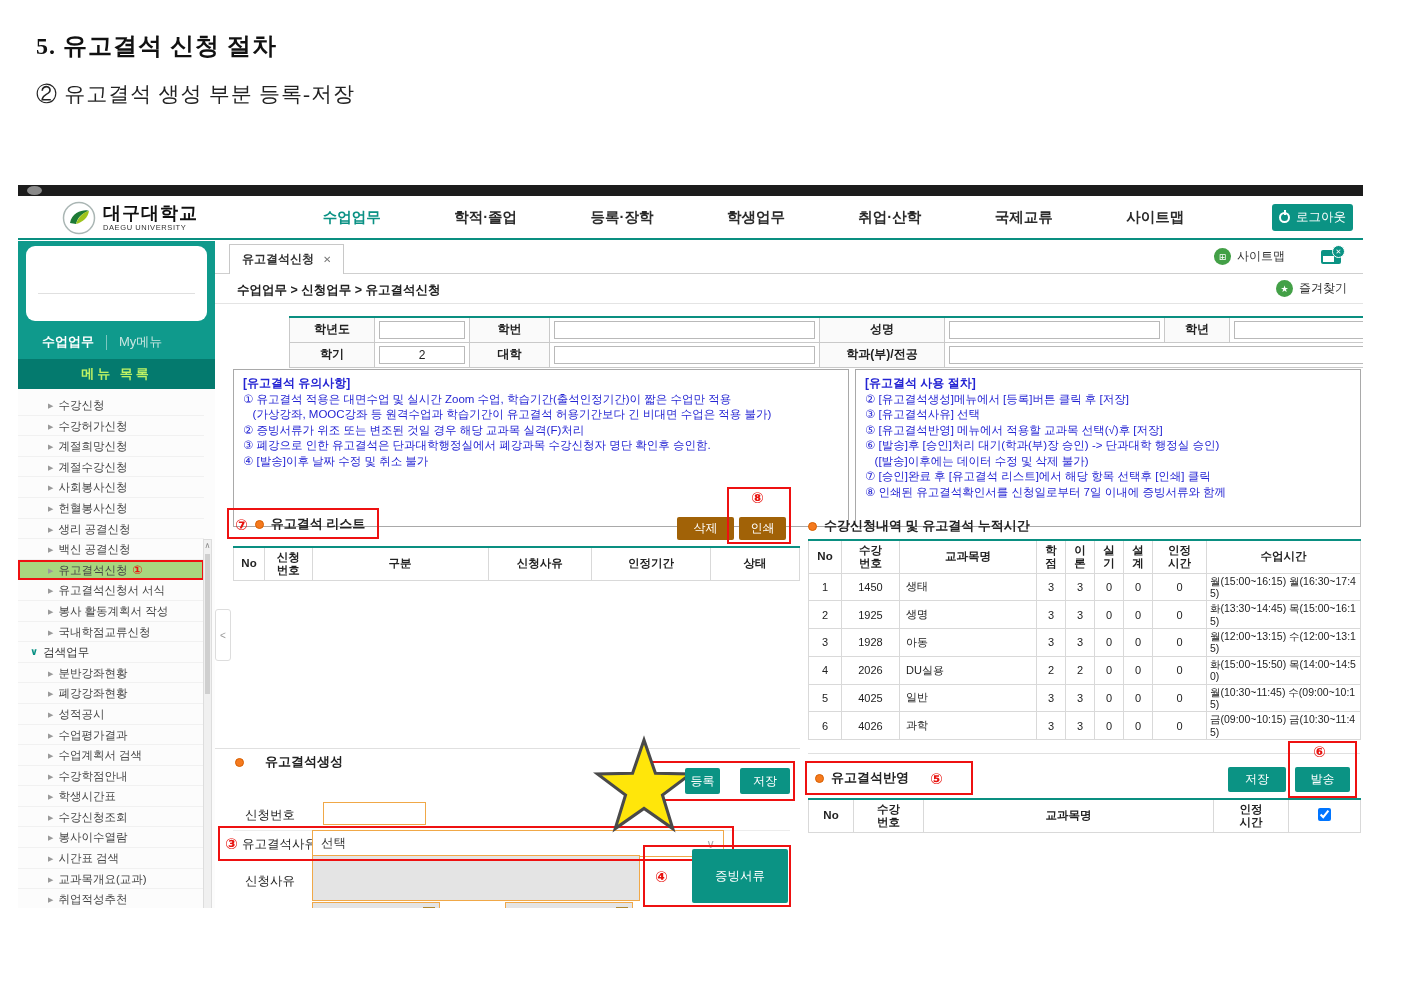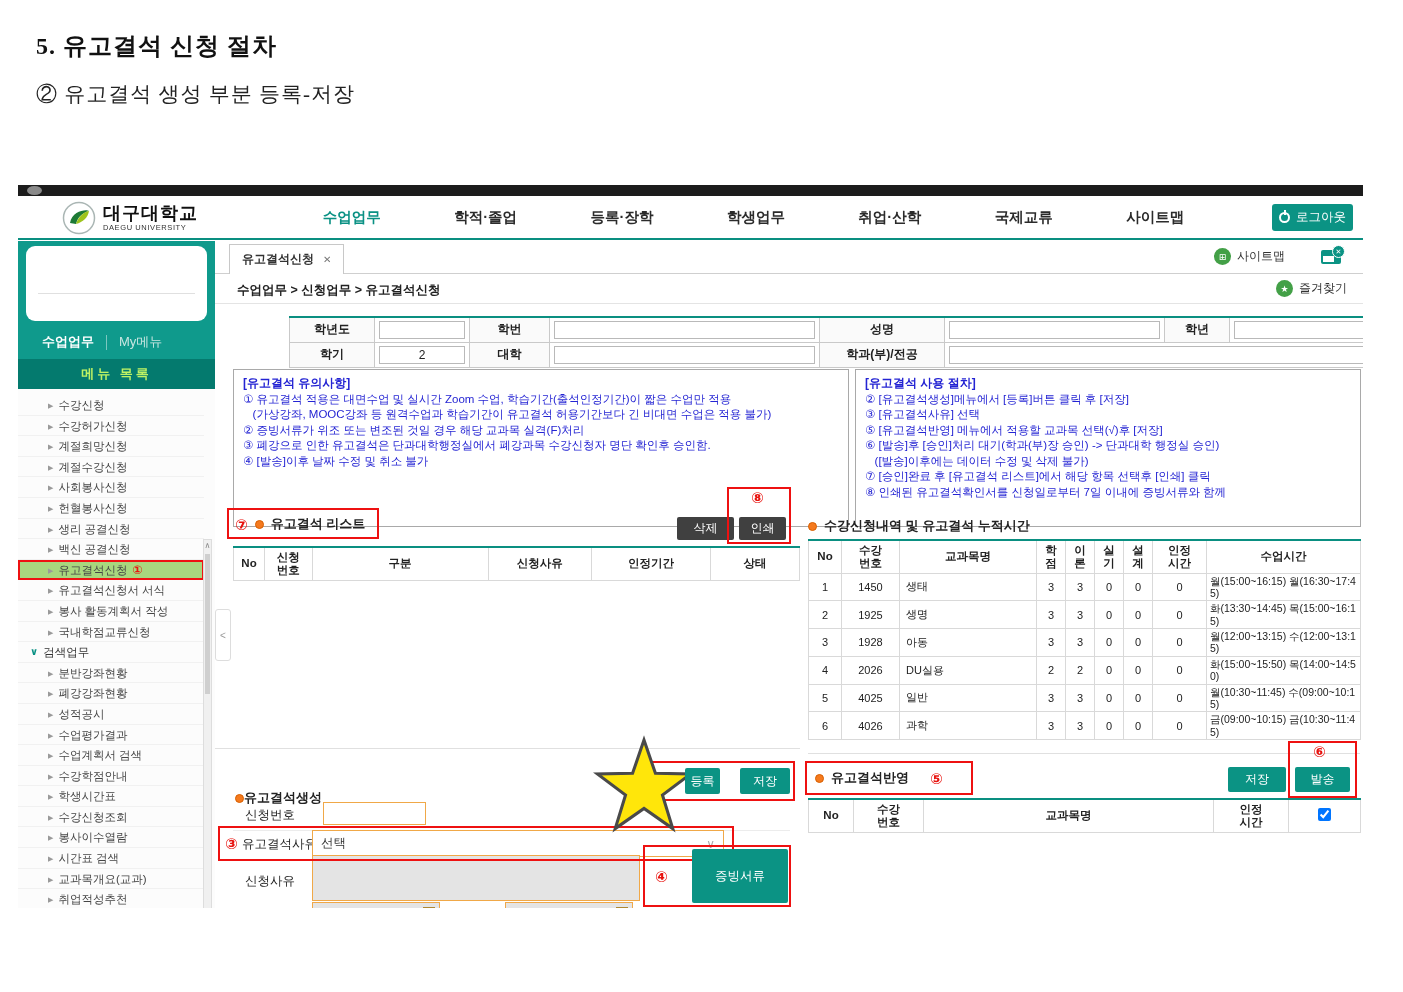--- a/index.html
+++ b/index.html
@@ -84,40 +84,40 @@
   .notice.nl { left:18px; width:616px; }
   .notice.nr { left:640px; width:506px; }
 
   .bullet { display:inline-block; width:9px; height:9px; border-radius:50%; background:#f57a1e; border:1.5px solid #d85f00; }
   .sec-title { font-size:13px; font-weight:bold; color:#222; }
   .ann { position:absolute; border:2px solid #ee1111; z-index:6; pointer-events:none; }
   .mark { color:#e8120e; font-size:15px; font-weight:bold; line-height:1; z-index:7; }
 
   .btn { border:none; color:#fff; font-size:12px; border-radius:2px; cursor:pointer; }
   .btn.teal { background:#0b9384; }
-  .btn.grey { background:#404040; }
+  .btn.grey { background:#a16207; }
 
   .lhead { position:absolute; left:20px; top:274px; display:flex; align-items:center; gap:7px; }
   .btn-del { position:absolute; left:462px; top:276px; width:57px; height:23px; }
   .btn-print { position:absolute; left:524px; top:276px; width:47px; height:23px; }
   .ltable { position:absolute; left:18px; top:305px; width:567px; border-top:2px solid #0a8f81; table-layout:fixed; }
   .ltable th { border:1px solid #d9d9d9; height:33px; font-size:11.5px; color:#222; white-space:pre-line; line-height:1.15; }
 
   .ehead { position:absolute; left:593px; top:276px; display:flex; align-items:center; gap:7px; }
   .etable { position:absolute; left:593px; top:298px; width:552px; border-top:2px solid #0a8f81; table-layout:fixed; }
   .etable th { border:1px solid #d9d9d9; height:33px; font-size:11.5px; color:#222; white-space:pre-line; line-height:1.15; background:#fff; }
   .etable td { border:1px solid #d9d9d9; height:27px; font-size:11px; color:#222; text-align:center; }
   .etable td.tname { text-align:left; padding-left:6px; }
   .etable td.ttime { text-align:left; padding:1px 3px; font-size:10.5px; line-height:1.18; word-break:break-all; }
 
   .hr-left  { position:absolute; left:0;  top:507px; width:585px; height:1px; background:#e0e0e0; }
   .hr-right { position:absolute; left:593px; top:512px; width:552px; height:1px; background:#e0e0e0; }
 
   .star { position:absolute; left:378px; top:494px; width:102px; height:104px; z-index:8; pointer-events:none; }
-  .chead { position:absolute; left:20px; top:548px; display:flex; align-items:center; gap:0; }
+  .chead { position:absolute; left:20px; top:512px; display:flex; align-items:center; gap:21px; }
   .btn-reg  { position:absolute; left:470px; top:527px; width:35px; height:26px; z-index:9; }
   .btn-save { position:absolute; left:525px; top:527px; width:50px; height:26px; z-index:9; }
   .frow-line { position:absolute; height:1px; background:#ececec; left:18px; width:557px; }
   .flabel { position:absolute; font-size:12.5px; color:#222; }
   .oinput { position:absolute; border:1.5px solid #f0a848; background:#fff; font-size:12px; padding:0 5px; color:#222; }
   .oinput.greyed { background:#e4e4e4; }
   .fselect { position:absolute; left:97px; top:589px; width:412px; height:27px; border:1.5px solid #f0a848; background:#fff;
              font-size:12.5px; color:#333; display:flex; align-items:center; padding:0 8px; cursor:pointer; }
   .fselect .chev { margin-left:auto; color:#aaa; font-size:12px; }
   .btn-evid { position:absolute; left:477px; top:608px; width:96px; height:54px; font-size:12.5px; z-index:9; }

